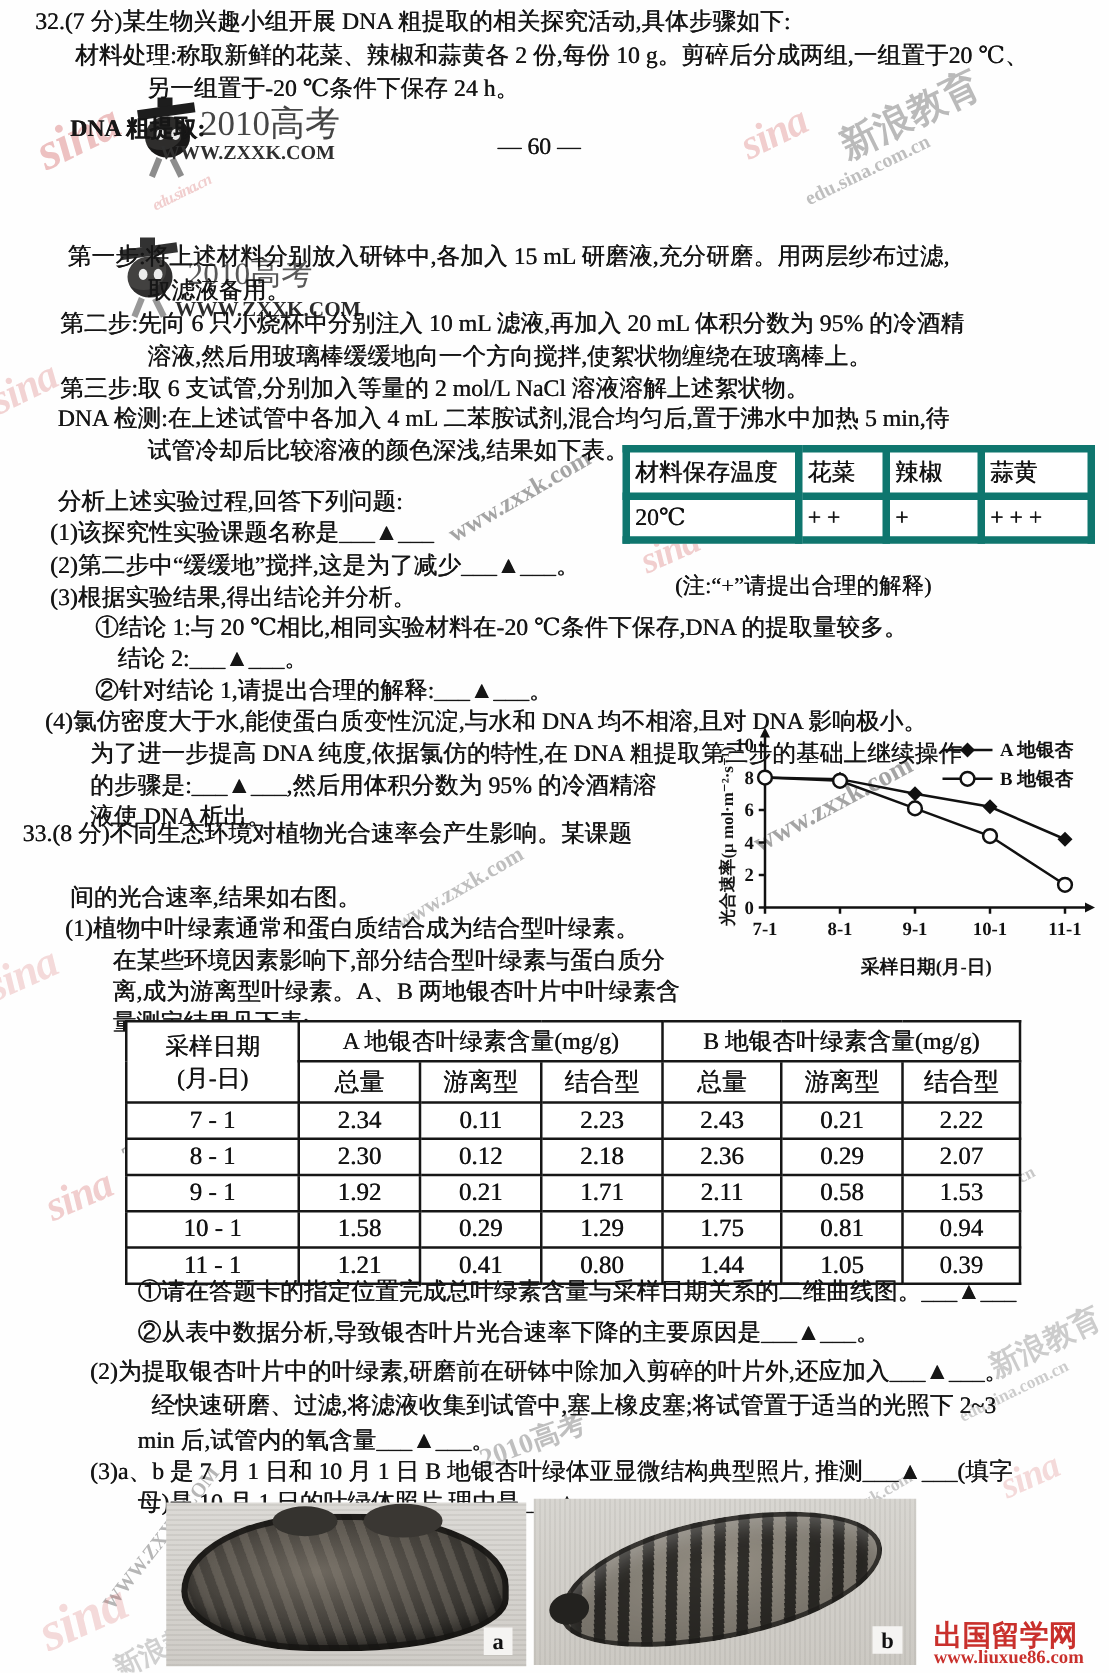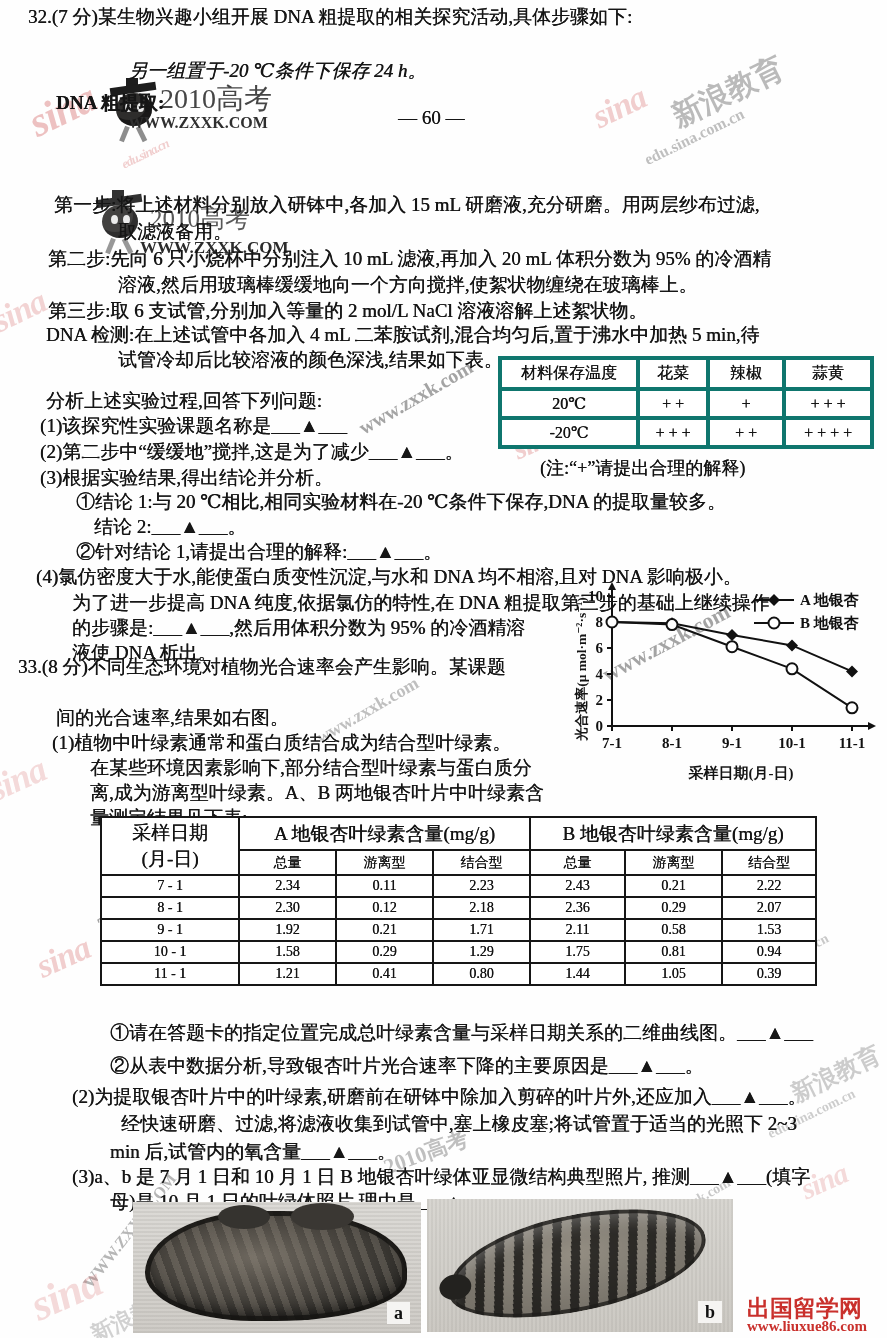--- a/index.html
+++ b/index.html
@@ -17,25 +17,25 @@
   .mascot .cap{position:absolute;left:4px;top:7px;width:46px;height:8px;background:#1d1d1d;transform:rotate(-8deg);}
   .mascot .cap-top{position:absolute;left:20px;top:0px;width:12px;height:8px;background:#1d1d1d;}
   .mascot .head{position:absolute;left:10px;top:15px;width:36px;height:33px;border-radius:50%;background:#2e2d2c;box-shadow:inset -5px -6px 0 rgba(0,0,0,.45);}
   .mascot .eye{position:absolute;width:7px;height:9px;border-radius:50%;background:#e9e9e9;top:25px;}
   .mascot .eye.l{left:19px}.mascot .eye.r{left:31px}
   .mascot .leg{position:absolute;top:48px;width:5px;height:16px;background:#8d8d8d;}
   .mascot .leg.l{left:16px;transform:rotate(22deg);}
   .mascot .leg.r{left:33px;transform:rotate(-26deg);}
   
   .t32{position:absolute;left:498px;top:356px;border-collapse:collapse;table-layout:fixed;background:#fff;}
-  .t32 td{border:4px solid #0f766e;text-align:center;font-size:16px;padding:3px 4px;text-shadow:0.35px 0 0 currentColor;}
+  .t32 td{border:6px solid #0f766e;text-align:left;font-size:19px;padding:3px 4px;text-shadow:0.35px 0 0 currentColor;}
   .t32-note{position:absolute;left:540px;top:456px;font-size:18px;white-space:nowrap;text-shadow:0.3px 0 0 currentColor;}
   
   .t33{position:absolute;left:100px;top:816px;border-collapse:collapse;table-layout:fixed;background:#fff;}
-  .t33 td,.t33 th{border:2px solid #161616;text-align:center;font-size:14px;font-weight:normal;padding:2px 2px;text-shadow:0.35px 0 0 currentColor;}
+  .t33 td,.t33 th{border:2px solid #161616;text-align:center;font-size:20px;font-weight:normal;padding:2px 2px;text-shadow:0.35px 0 0 currentColor;}
   .t33 .hh{font-size:19px;}
   
   .chart{position:absolute;left:556px;top:580px;width:330px;height:212px;}
   .chart-ylabel{position:absolute;left:-72px;top:80px;width:196px;height:18px;transform:rotate(-90deg);font-size:13.5px;font-weight:bold;text-align:center;white-space:nowrap;}
   .chart-xlabel{position:absolute;left:70px;top:184px;width:230px;text-align:center;font-size:15px;font-weight:bold;white-space:nowrap;}
   
   .photo{position:absolute;overflow:hidden;}
   .photo-a{left:133px;top:1202px;width:288px;height:131px;background:
      repeating-linear-gradient(0deg,rgba(120,118,112,.12) 0 2px,rgba(255,255,255,0) 2px 4px),
      linear-gradient(180deg,#dcdad6,#cfccc7);}
@@ -116,21 +116,22 @@
   <div class="wm graywm" style="left:764px;top:1106px;font-size:14px;transform:rotate(-26deg);opacity:.55;">edu.sina.com.cn</div>
   <div class="wm sina-script" style="left:800px;top:1164px;font-size:30px;transform:rotate(-24deg);opacity:.6;">sina</div>
   <div class="wm graywm" style="left:382px;top:1138px;font-size:22px;transform:rotate(-20deg);opacity:.7;">2010高考</div>
 
   <div class="wm graywm" style="left:60px;top:1222px;font-size:16px;transform:rotate(-52deg);opacity:.8;">WWW.ZXXK.COM</div>
   <div class="wm graywm" style="left:646px;top:1196px;font-size:14px;transform:rotate(-30deg);opacity:.6;">www.zxxk.com</div>
   <div class="wm sina-script" style="left:30px;top:1268px;font-size:44px;transform:rotate(-24deg);opacity:.6;">sina</div>
   <div class="wm graywm" style="left:88px;top:1302px;font-size:22px;transform:rotate(-26deg);opacity:.5;">新浪教育</div>
 
   <div class="ln" style="left:28px;top:4px;">32.(7 分)某生物兴趣小组开展 DNA 粗提取的相关探究活动,具体步骤如下:</div>
-  <div class="ln" style="left:128px;top:58px;font-style:italic;">另一组置于-20 ℃条件下保存 24 h。</div>
+  <div class="ln" style="left:60px;top:31px;">材料处理:称取新鲜的花菜、辣椒和蒜黄各 2 份,每份 10 g。剪碎后分成两组,一组置于20 ℃、</div>
+  <div class="ln" style="left:117px;top:58px;">另一组置于-20 ℃条件下保存 24 h。</div>
   <div class="ln bold" style="left:56px;top:90px;">DNA 粗提取:</div>
   <div class="ln" style="left:54px;top:192px;">第一步:将上述材料分别放入研钵中,各加入 15 mL 研磨液,充分研磨。用两层纱布过滤,</div>
   <div class="ln" style="left:118px;top:219px;">取滤液备用。</div>
   <div class="ln" style="left:48px;top:246px;">第二步:先向 6 只小烧杯中分别注入 10 mL 滤液,再加入 20 mL 体积分数为 95% 的冷酒精</div>
   <div class="ln" style="left:118px;top:272px;">溶液,然后用玻璃棒缓缓地向一个方向搅拌,使絮状物缠绕在玻璃棒上。</div>
   <div class="ln" style="left:48px;top:298px;">第三步:取 6 支试管,分别加入等量的 2 mol/L NaCl 溶液溶解上述絮状物。</div>
   <div class="ln" style="left:46px;top:322px;">DNA 检测:在上述试管中各加入 4 mL 二苯胺试剂,混合均匀后,置于沸水中加热 5 min,待</div>
   <div class="ln" style="left:118px;top:347px;">试管冷却后比较溶液的颜色深浅,结果如下表。</div>
   <div class="ln" style="left:46px;top:388px;">分析上述实验过程,回答下列问题:</div>
   <div class="ln" style="left:40px;top:413px;">(1)该探究性实验课题名称是___▲___</div>
@@ -156,26 +157,20 @@
       <td>材料保存温度</td>
       <td>花菜</td>
       <td>辣椒</td>
       <td>蒜黄</td>
     </tr>
     <tr>
       <td>20℃</td>
       <td>+ +</td>
       <td>+</td>
       <td>+ + +</td>
-    </tr>
-    <tr>
-      <td>-20℃</td>
-      <td>+ + +</td>
-      <td>+ +</td>
-      <td>+ + + +</td>
     </tr>
   </tbody>
     </table>
   <div class="t32-note">(注:“+”请提出合理的解释)</div>
 
   <div class="ln" style="left:18px;top:654px;">33.(8 分)不同生态环境对植物光合速率会产生影响。某课题</div>
   <div class="ln" style="left:56px;top:705px;">间的光合速率,结果如右图。</div>
   <div class="ln" style="left:52px;top:730px;">(1)植物中叶绿素通常和蛋白质结合成为结合型叶绿素。</div>
   <div class="ln" style="left:90px;top:755px;">在某些环境因素影响下,部分结合型叶绿素与蛋白质分</div>
   <div class="ln" style="left:90px;top:780px;">离,成为游离型叶绿素。A、B 两地银杏叶片中叶绿素含</div>

